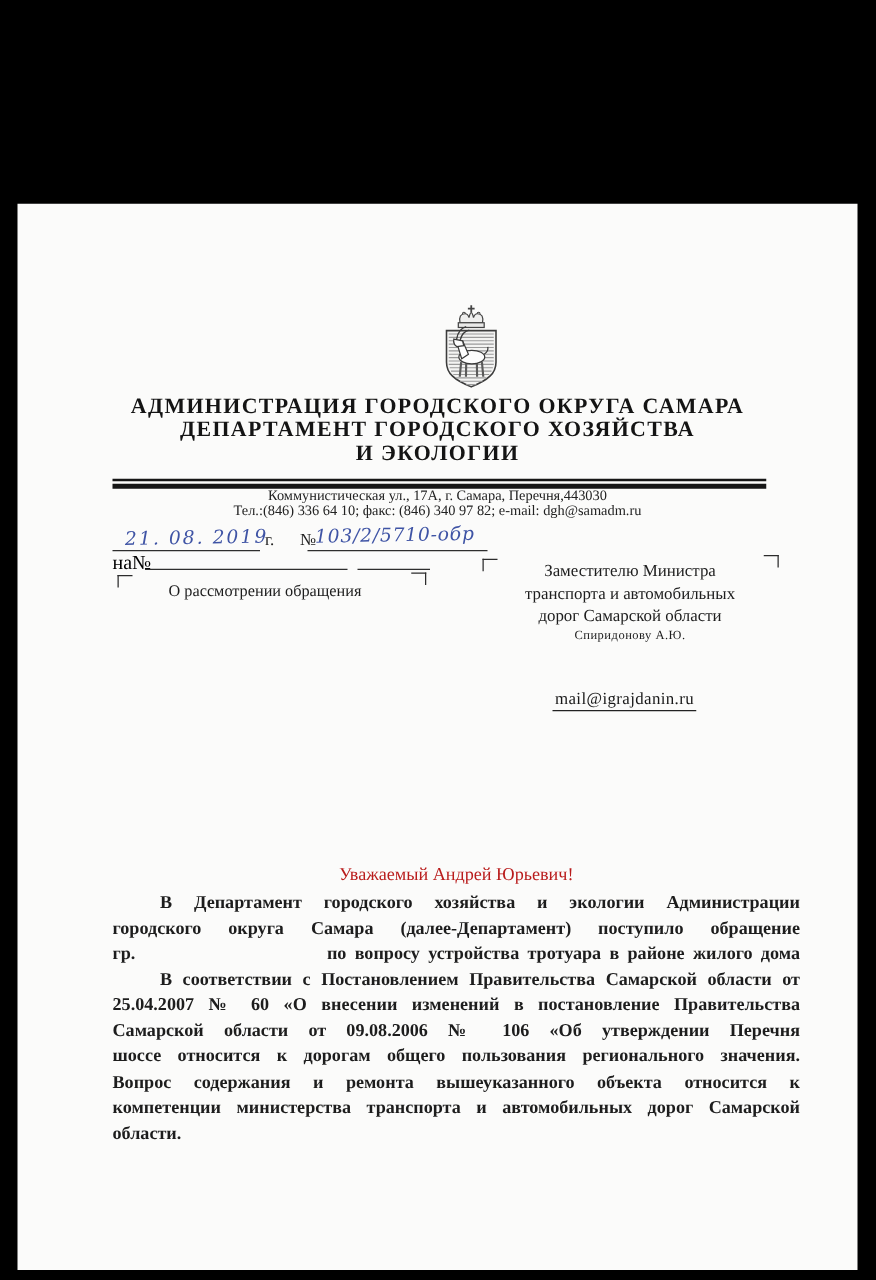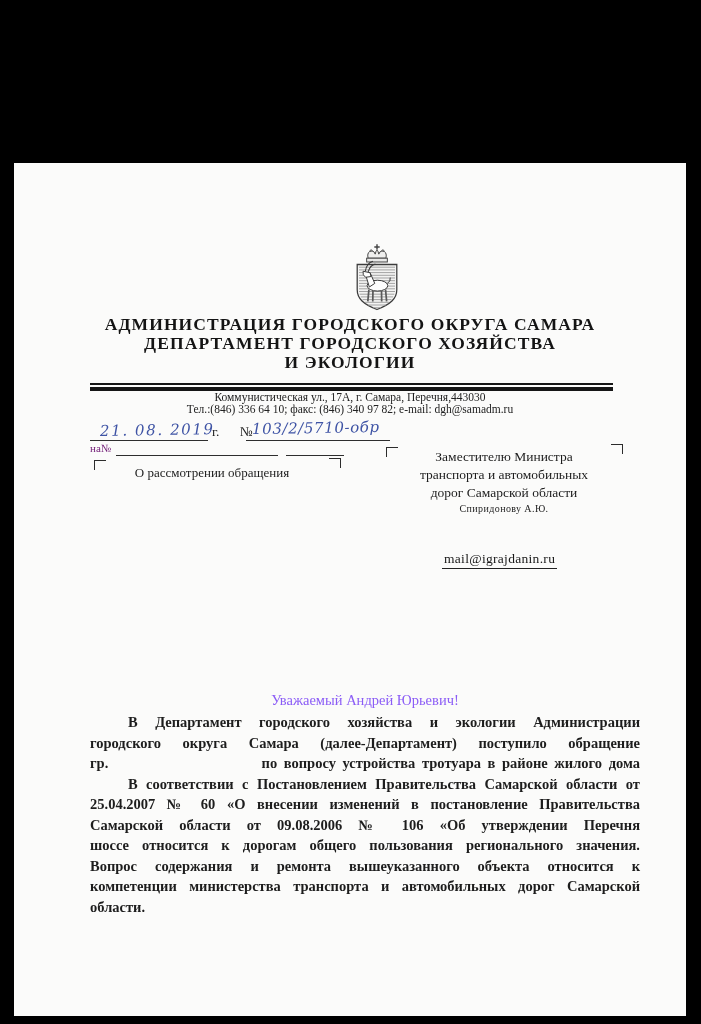--- a/index.html
+++ b/index.html
@@ -31,40 +31,40 @@
   .hw{font-family:"DejaVu Serif", serif;font-style:italic;color:#3f54a5;
       font-size:15px;letter-spacing:1.6px;display:inline-block;transform:rotate(-1deg);}
   .hw-date{left:86px;top:258px;}
   .hw-num{left:238px;top:256px;letter-spacing:0.6px;}
   .print-sm{font-size:13.5px;color:#222;}
   .g-mark{left:198px;top:261px;}
   .no-mark{left:226px;top:261px;}
   .uline{border-top:1.2px solid #2e2e2e;height:0;}
   .ul1{left:76px;top:277px;width:118px;}
   .ul2{left:232px;top:277px;width:144px;}
-  .na-label{left:76px;top:279px;font-size:11px;color:#701a75;text-align:center;}
+  .na-label{left:76px;top:279px;font-size:16px;color:#000000;text-align:center;}
   .ul3{left:102px;top:292px;width:162px;}
   .ul4{left:272px;top:292px;width:58px;}
 
   
   .cm{width:11px;height:9px;}
   .cm-tl{border-left:1.6px solid #2c2c2c;border-top:1.6px solid #2c2c2c;}
   .cm-tr{border-right:1.6px solid #2c2c2c;border-top:1.6px solid #2c2c2c;}
 
   .subject{left:84px;top:302px;width:228px;text-align:center;font-size:13px;color:#1d1d1d;}
 
   .recip{left:378px;top:285px;width:224px;text-align:center;
          font-size:13.5px;line-height:18px;color:#1d1d1d;}
   .recip-name{left:378px;top:340px;width:224px;text-align:center;
               font-size:10px;letter-spacing:0.4px;color:#1d1d1d;}
   .email{left:428px;top:388px;font-size:13.5px;letter-spacing:0.3px;color:#181818;
          border-bottom:1.1px solid #222;padding:0 2px 1px 2px;}
 
   
-  .salutation{left:76px;top:529px;width:550px;text-align:center;font-size:14.5px;color:#8b5cf6;}
+  .salutation{left:76px;top:529px;width:550px;text-align:center;font-size:14.5px;color:#b91c1c;}
   .body-text{left:76px;top:549px;width:550px;font-size:14.5px;color:#1d1d1d;}
   .bl{line-height:20.5px;text-align:justify;text-align-last:justify;font-weight:bold;}
   .bl.last{text-align:left;text-align-last:left;}
   .bl.indent{text-indent:38px;}
   .gap{display:inline-block;width:140px;}
 </style>
 </head>
 <body>
 
 <div class="page">

